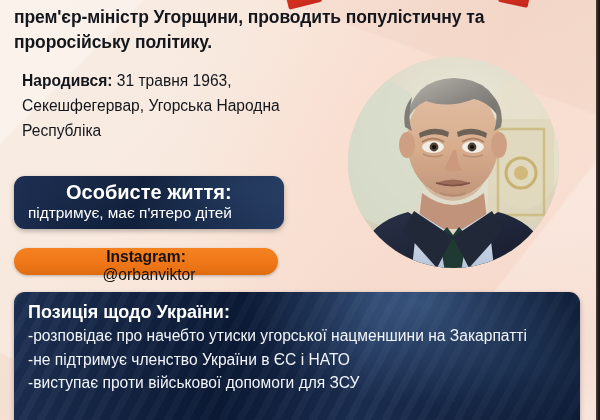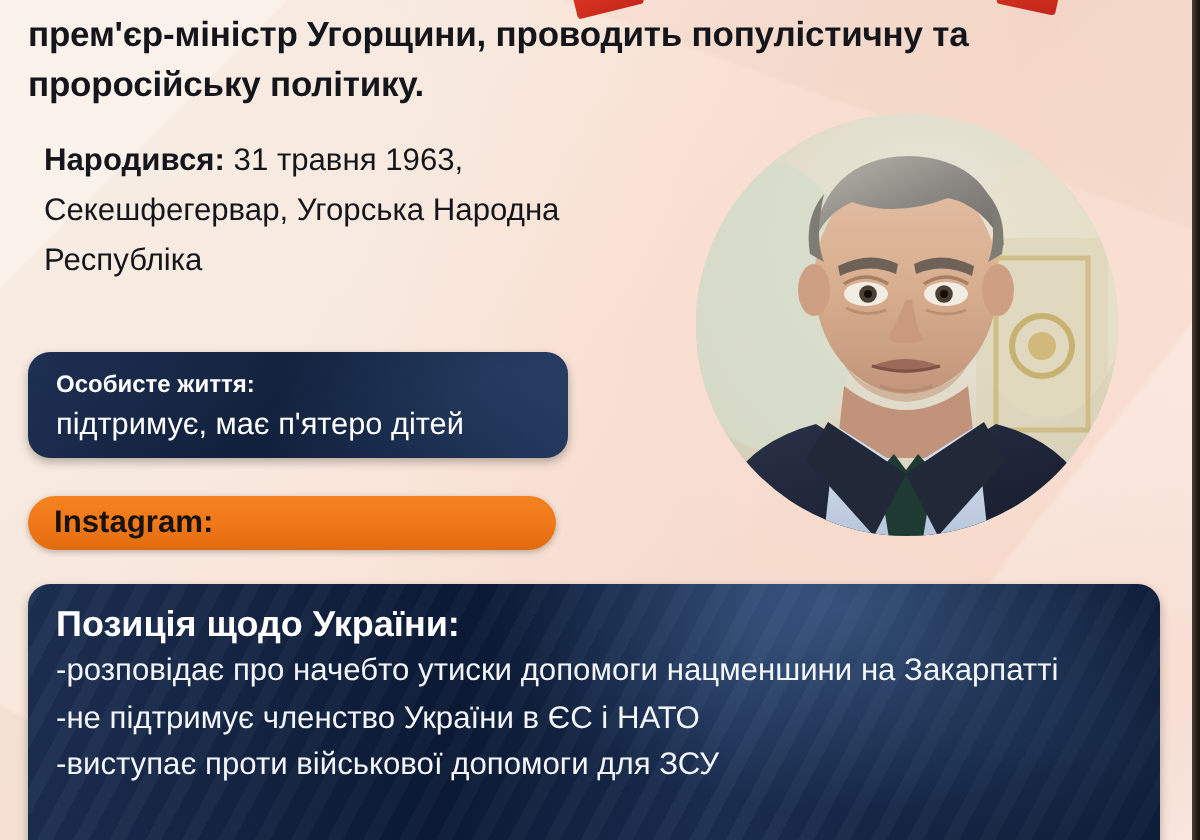--- a/index.html
+++ b/index.html
@@ -96,24 +96,25 @@
     box-shadow: 0 2px 5px rgba(0,0,0,.28);
     color: #ffffff;
   }
   #personal-life-card {
     left: 14px; top: 176px;
     width: 270px; height: 53px;
     padding: 6px 12px 7px 14px;
     box-sizing: border-box;
   }
   .pl-title {
-    font-size: 12px;
+    font-size: 20px;
     font-weight: 700;
     line-height: 20px;
     display: block;
+    margin-left: 38px;
   }
   .pl-text {
     font-size: 15.4px;
     font-weight: 400;
     line-height: 21px;
     display: block;
   }
 
   
   #instagram-pill {
@@ -121,20 +122,21 @@
     left: 14px; top: 248px;
     width: 264px; height: 27px;
     border-radius: 14px;
     background: linear-gradient(180deg, #f58220 0%, #ef7718 55%, #e06c10 100%);
     box-shadow: 0 1px 3px rgba(0,0,0,.25);
     display: flex;
     align-items: center;
     padding: 0 13px;
     box-sizing: border-box;
     color: #17120c;
+    flex-direction: column;
   }
   .ig-label { font-size: 15.6px; font-weight: 700; }
   .ig-handle { font-size: 15.6px; font-weight: 400; margin-left: 6px; }
 
   
   #position-card {
     left: 14px; top: 292px;
     width: 566px; height: 140px;
     padding: 9px 14px 0 14px;
     box-sizing: border-box;
@@ -253,23 +255,24 @@
     </svg>
   </div>
 
   <div class="card-navy" id="personal-life-card">
     <span class="pl-title">Особисте життя:</span>
     <span class="pl-text">підтримує, має п'ятеро дітей</span>
   </div>
 
   <div id="instagram-pill">
     <span class="ig-label">Instagram:</span>
+    <span class="ig-handle">@orbanviktor</span>
   </div>
 
   <div class="card-navy" id="position-card">
     <div class="pos-title">Позиція щодо України:</div>
-    <div class="pos-item">-розповідає про начебто утиски допомоги нацменшини на Закарпатті</div>
+    <div class="pos-item">-розповідає про начебто утиски угорської нацменшини на Закарпатті</div>
     <div class="pos-item">-не підтримує членство України в ЄС і НАТО</div>
     <div class="pos-item">-виступає проти військової допомоги для ЗСУ</div>
   </div>
 
   <div class="edge-right"></div>
 </div>
 
 </body></html>

